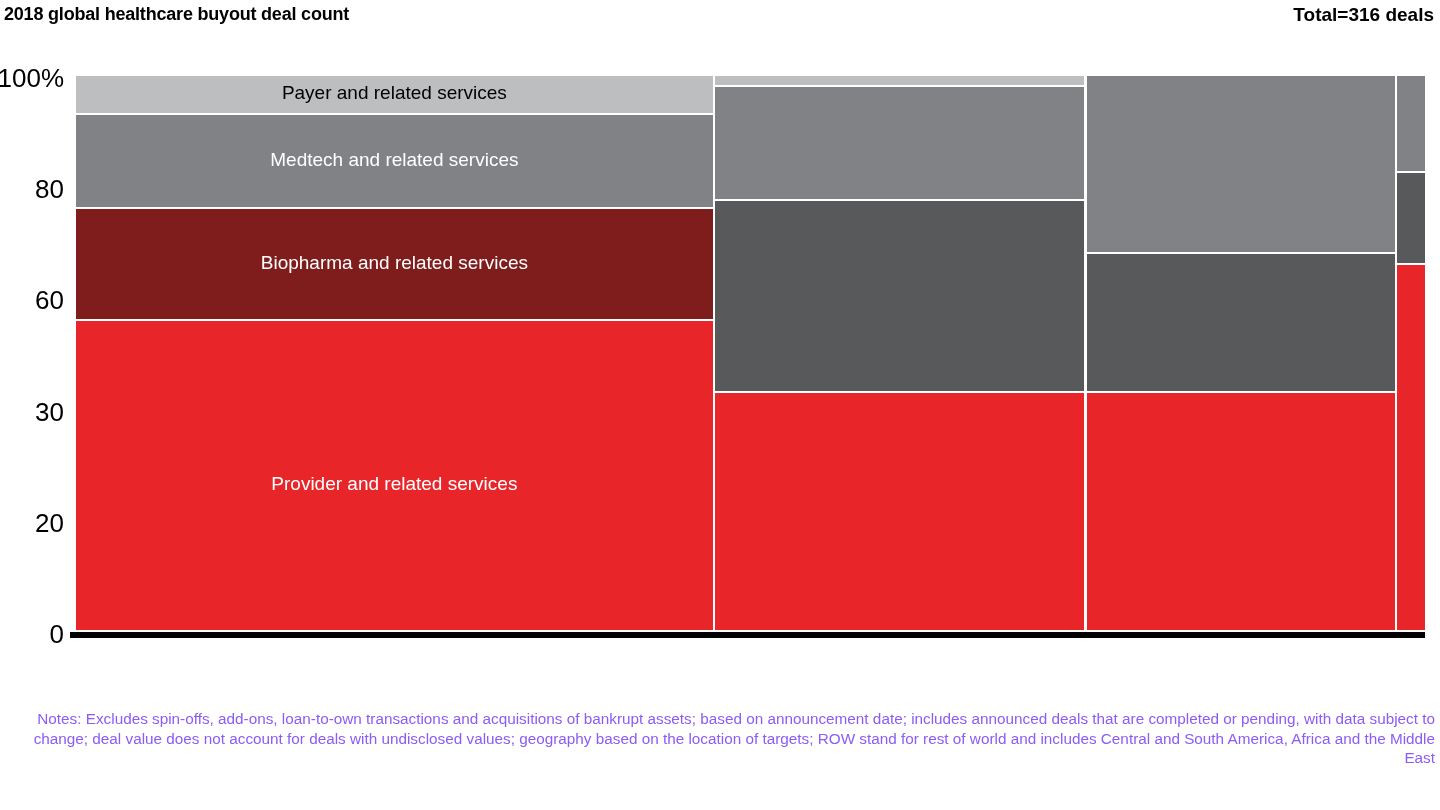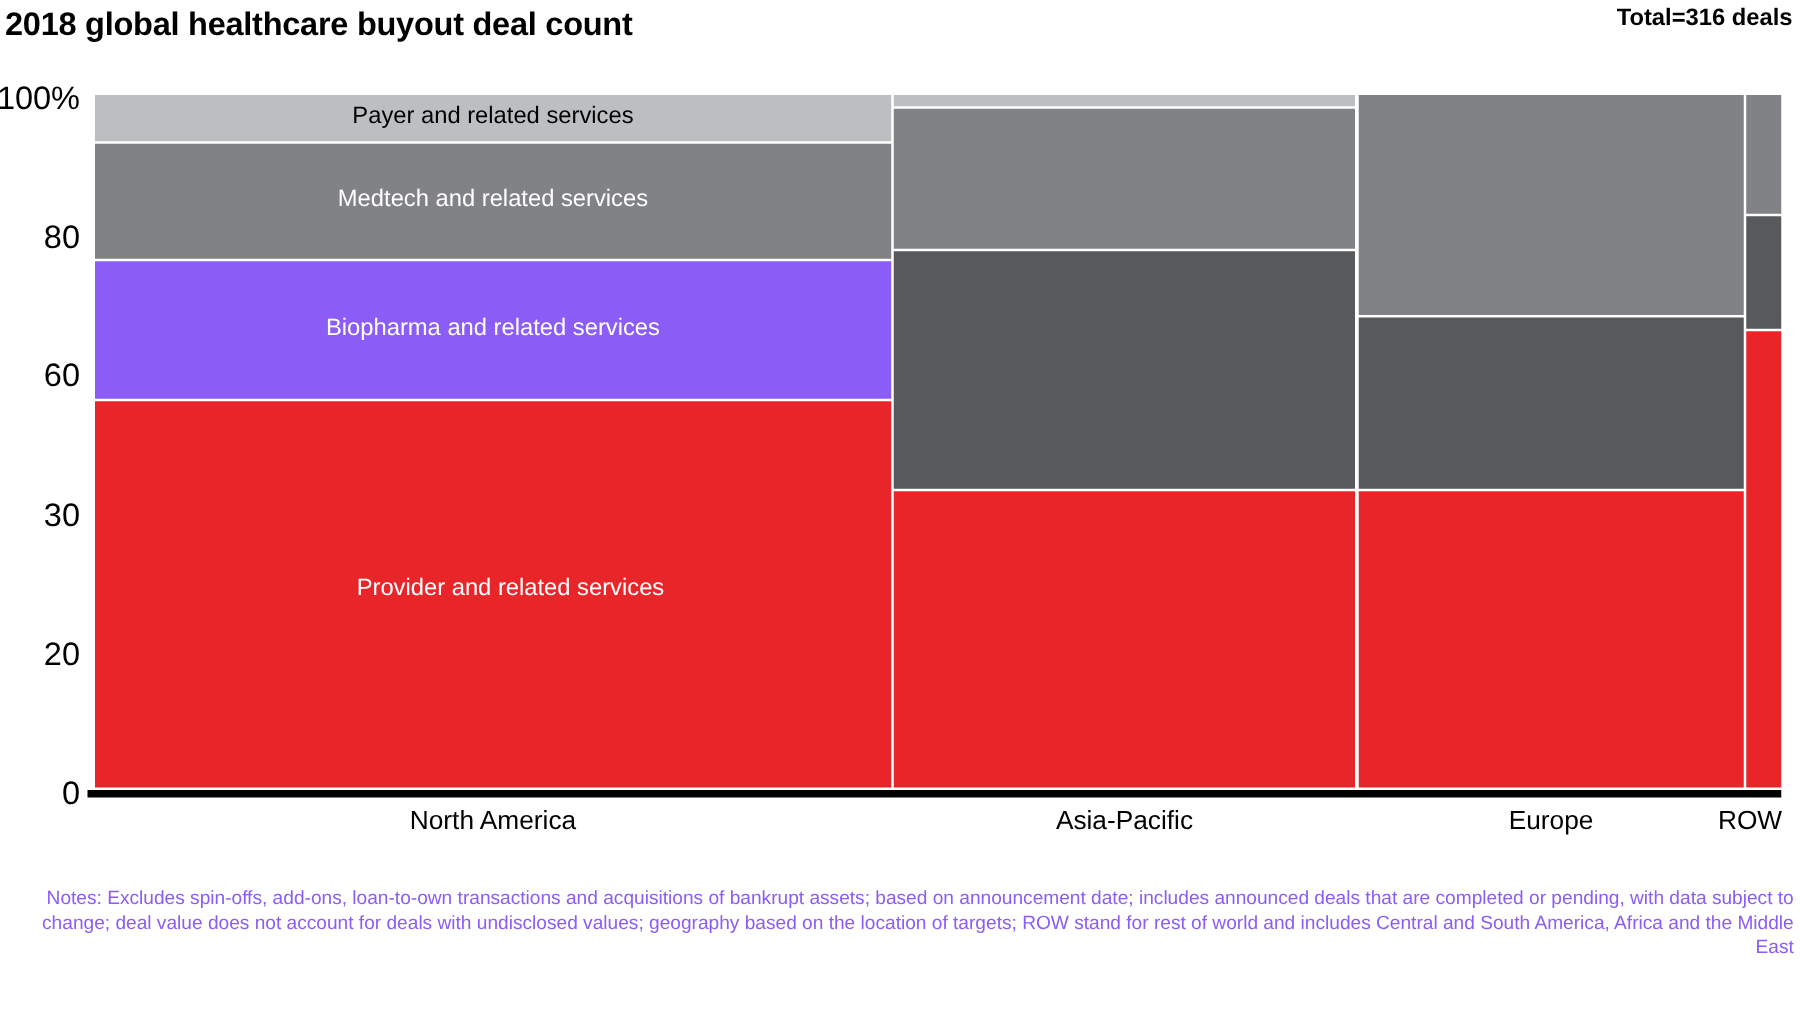--- a/index.html
+++ b/index.html
@@ -22,21 +22,21 @@
     position: absolute;
     left: 0;
     top: 0;
     width: 1440px;
     height: 40px;
   }
   #chart-title {
     position: absolute;
     left: 4px;
     top: 4px;
-    font-size: 26px;
+    font-size: 18px;
     font-weight: bold;
     letter-spacing: -0.2px;
     white-space: nowrap;
   }
   #total-label {
     position: absolute;
     right: 6px;
     top: 4px;
     font-size: 19px;
     font-weight: bold;
@@ -165,48 +165,42 @@
       <div class="ytick" style="top: 621px;">0</div>
     </div>
   <div id="plot">
       <div class="col" style="left: 0%; width: 47.2%; padding-left: 10px;">
         <div class="seg" style="top: 0px; height: 36.92px; background: rgb(188, 190, 192);">
           <div class="seg-label" style="color: rgb(0, 0, 0); top: 7.46px;">Payer and related services</div>
         </div>
         <div class="seg" style="top: 38.92px; height: 92.52px; background: rgb(128, 130, 133);">
           <div class="seg-label" style="color: #ffffff; top: 35.26px;">Medtech and related services</div>
         </div>
-        <div class="seg" style="top: 133.44px; height: 109.2px; background: #8b5cf6;">
+        <div class="seg" style="top: 133.44px; height: 109.2px; background: #7f1d1d;">
           <div class="seg-label" style="color: rgb(255, 255, 255); top: 43.6px;">Biopharma and related services</div>
         </div>
         <div class="seg" style="top: 244.64px; height: 309.36px; background: rgb(232, 38, 42);">
-          <div class="seg-label" style="color: rgb(255, 255, 255); top: 140px; margin-left: 14px;">Provider and related services</div>
+          <div class="seg-label" style="color: rgb(255, 255, 255); top: 153px;">Provider and related services</div>
         </div>
       </div>
       <div class="col" style="left: 47.35%; width: 27.4%;">
         <div class="seg" style="top: 0px; height: 9.12px; background: rgb(188, 190, 192);"></div>
         <div class="seg" style="top: 11.12px; height: 111.98px; background: rgb(128, 130, 133);"></div>
         <div class="seg" style="top: 125.1px; height: 189.82px; background: rgb(88, 89, 91);"></div>
         <div class="seg" style="top: 316.92px; height: 237.08px; background: rgb(232, 38, 42);"></div>
       </div>
       <div class="col" style="left: 74.95%; width: 22.8%;">
         <div class="seg" style="top: 0px; height: 175.92px; background: rgb(128, 130, 133);"></div>
         <div class="seg" style="top: 177.92px; height: 137px; background: rgb(88, 89, 91);"></div>
         <div class="seg" style="top: 316.92px; height: 237.08px; background: rgb(232, 38, 42);"></div>
       </div>
       <div class="col" style="left: 97.9%; width: 2.1%;">
         <div class="seg" style="top: 0px; height: 95.3px; background: rgb(128, 130, 133);"></div>
         <div class="seg" style="top: 97.3px; height: 89.74px; background: rgb(88, 89, 91);"></div>
         <div class="seg" style="top: 189.04px; height: 364.96px; background: rgb(232, 38, 42);"></div>
       </div>
     </div>
   <div id="baseline"></div>
-  <div id="x-axis">
-      <div class="xtick" style="left: 394.364px;">North America</div>
-      <div class="xtick" style="left: 899.564px;">Asia-Pacific</div>
-      <div class="xtick" style="left: 1240.86px;">Europe</div>
-      <div class="xtick" style="left: 1400px;">ROW</div>
-    </div>
 </div>
 
 <div id="footnotes">
   <p class="note">Notes: Excludes spin-offs, add-ons, loan-to-own transactions and acquisitions of bankrupt assets; based on announcement date; includes announced deals that are completed or pending, with data subject to change; deal value does not account for deals with undisclosed values; geography based on the location of targets; ROW stand for rest of world and includes Central and South America, Africa and the Middle East</p>
 </div>
 
 </body></html>

